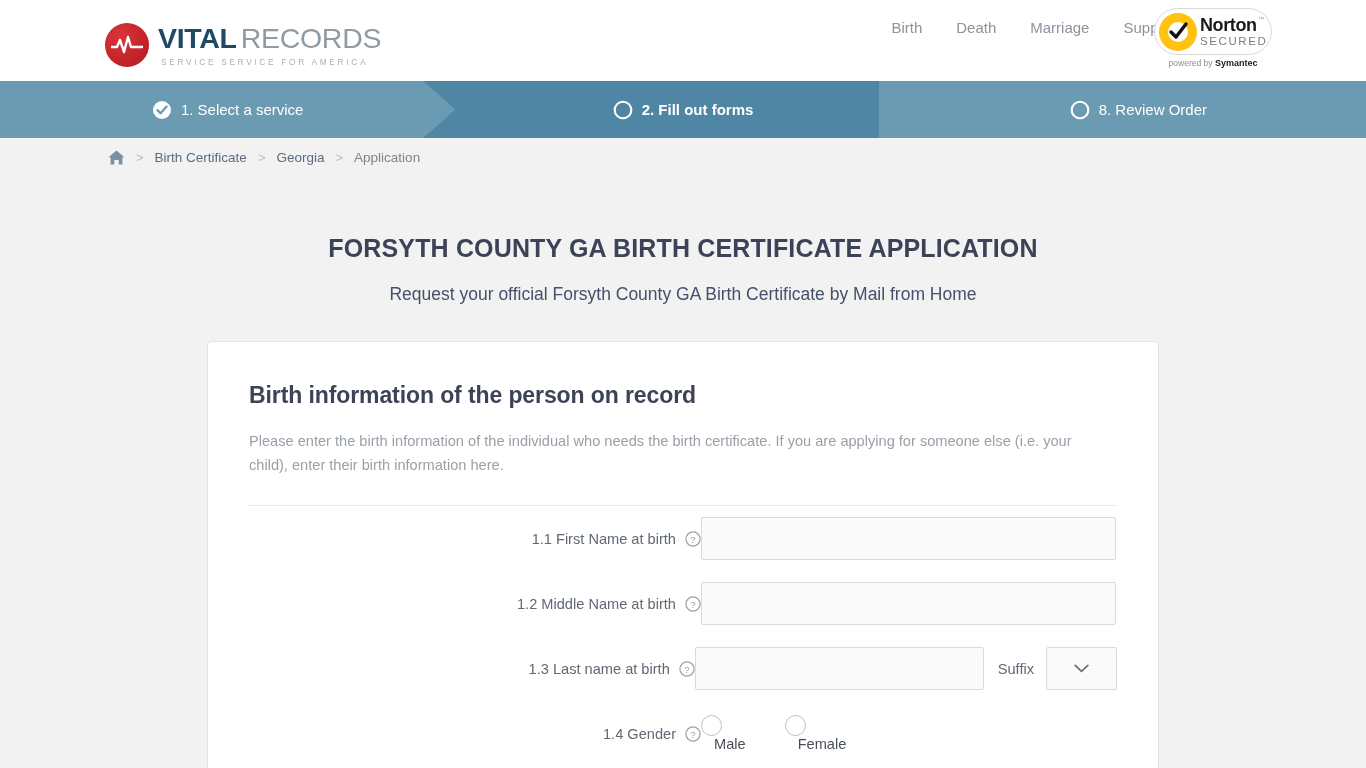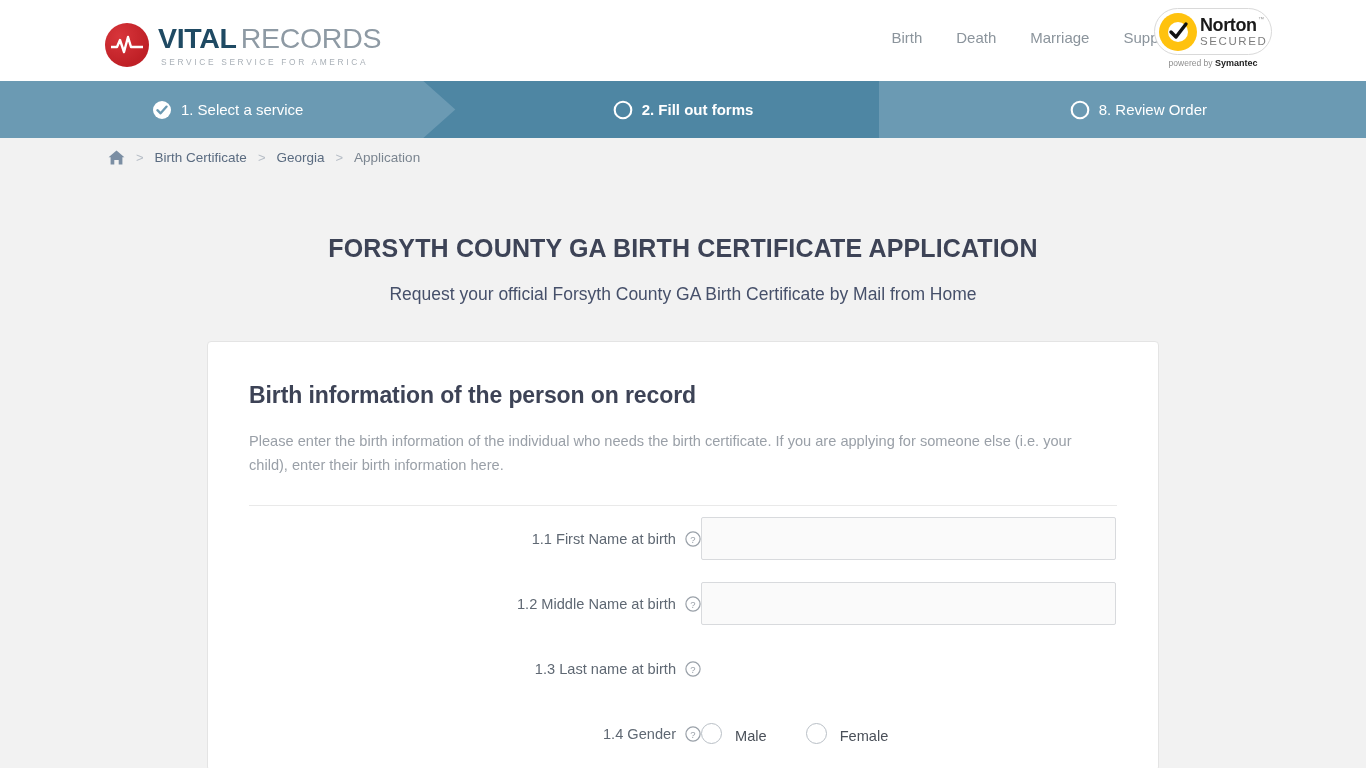--- a/index.html
+++ b/index.html
@@ -32,21 +32,21 @@
   .logo-text { display: flex; flex-direction: column; line-height: 1; }
   .logo-title { font-size: 28.5px; font-weight: 700; letter-spacing: -0.3px; }
   .logo-title .vital { color: #1f4a63; }
   .logo-title .records { color: #8e9aa4; font-weight: 400; margin-left: 4px; }
   .logo-sub {
     font-size: 8.4px; color: #a9b0b7; letter-spacing: 2.65px;
     margin-top: 5px; margin-left: 3px; font-weight: 400;
   }
 
   .nav {
-    position: absolute; right: 190px; top: 29px;
+    position: absolute; right: 190px; top: 19px;
     display: flex; gap: 34px;
   }
   .nav a {
     color: #8b949c; font-size: 15px; text-decoration: none;
   }
 
   .norton {
     position: absolute; right: 94px; top: 8px;
     width: 118px; height: 64px;
     display: flex; flex-direction: column; align-items: center;
@@ -151,21 +151,21 @@
     padding: 0 10px; color: #333;
   }
   .txtin.short { width: 289px; }
   .suffix-lbl { font-size: 14.6px; color: #5f6873; margin: 0 12px 0 14px; }
   .selbox {
     width: 71px; height: 43px;
     border: 1px solid #d8dadd; border-radius: 2px; background: #fafafa;
     display: flex; align-items: center; justify-content: center;
   }
   .radio-grp { display: flex; align-items: center; gap: 0; }
-  .radio-item { display: flex; align-items: flex-end; margin-right: 39px; }
+  .radio-item { display: flex; align-items: flex-start; margin-right: 39px; flex-direction: column; }
   .radio-dot {
     width: 21px; height: 21px; border-radius: 50%;
     border: 1.6px solid #b9bfc6; background: #fff; flex: none;
   }
   .radio-item .rlbl { margin-left: 13px; font-size: 14.6px; color: #4a5059; }
 </style>
 </head>
 <body>
 
 <div class="header">
@@ -298,20 +298,31 @@
   <div class="frow">
     <div class="flabel">
       <span>1.3 Last name at birth</span>
       <span class="q">
         <svg width="16" height="16" viewBox="0 0 16 16">
           <circle cx="8" cy="8" r="7.1" fill="none" stroke="#9aa1a9" stroke-width="1.2"></circle>
           <text x="8" y="11.6" text-anchor="middle" font-size="9.5" fill="#9aa1a9" font-family="Liberation Sans, sans-serif">?</text>
         </svg>
       </span>
     </div>
+    <div class="fctl">
+      <input class="txtin short" type="text" placeholder="" style="">
+      <span class="suffix-lbl">Suffix</span>
+      <div class="selbox">
+        <span style="display:flex;">
+          <svg width="15" height="9" viewBox="0 0 15 9">
+            <polyline points="1.2,1.4 7.5,7.4 13.8,1.4" fill="none" stroke="#6a7077" stroke-width="1.7" stroke-linecap="round" stroke-linejoin="round"></polyline>
+          </svg>
+        </span>
+      </div>
+    </div>
   </div>
 
   <div class="frow">
     <div class="flabel">
       <span>1.4 Gender</span>
       <span class="q">
         <svg width="16" height="16" viewBox="0 0 16 16">
           <circle cx="8" cy="8" r="7.1" fill="none" stroke="#9aa1a9" stroke-width="1.2"></circle>
           <text x="8" y="11.6" text-anchor="middle" font-size="9.5" fill="#9aa1a9" font-family="Liberation Sans, sans-serif">?</text>
         </svg>

